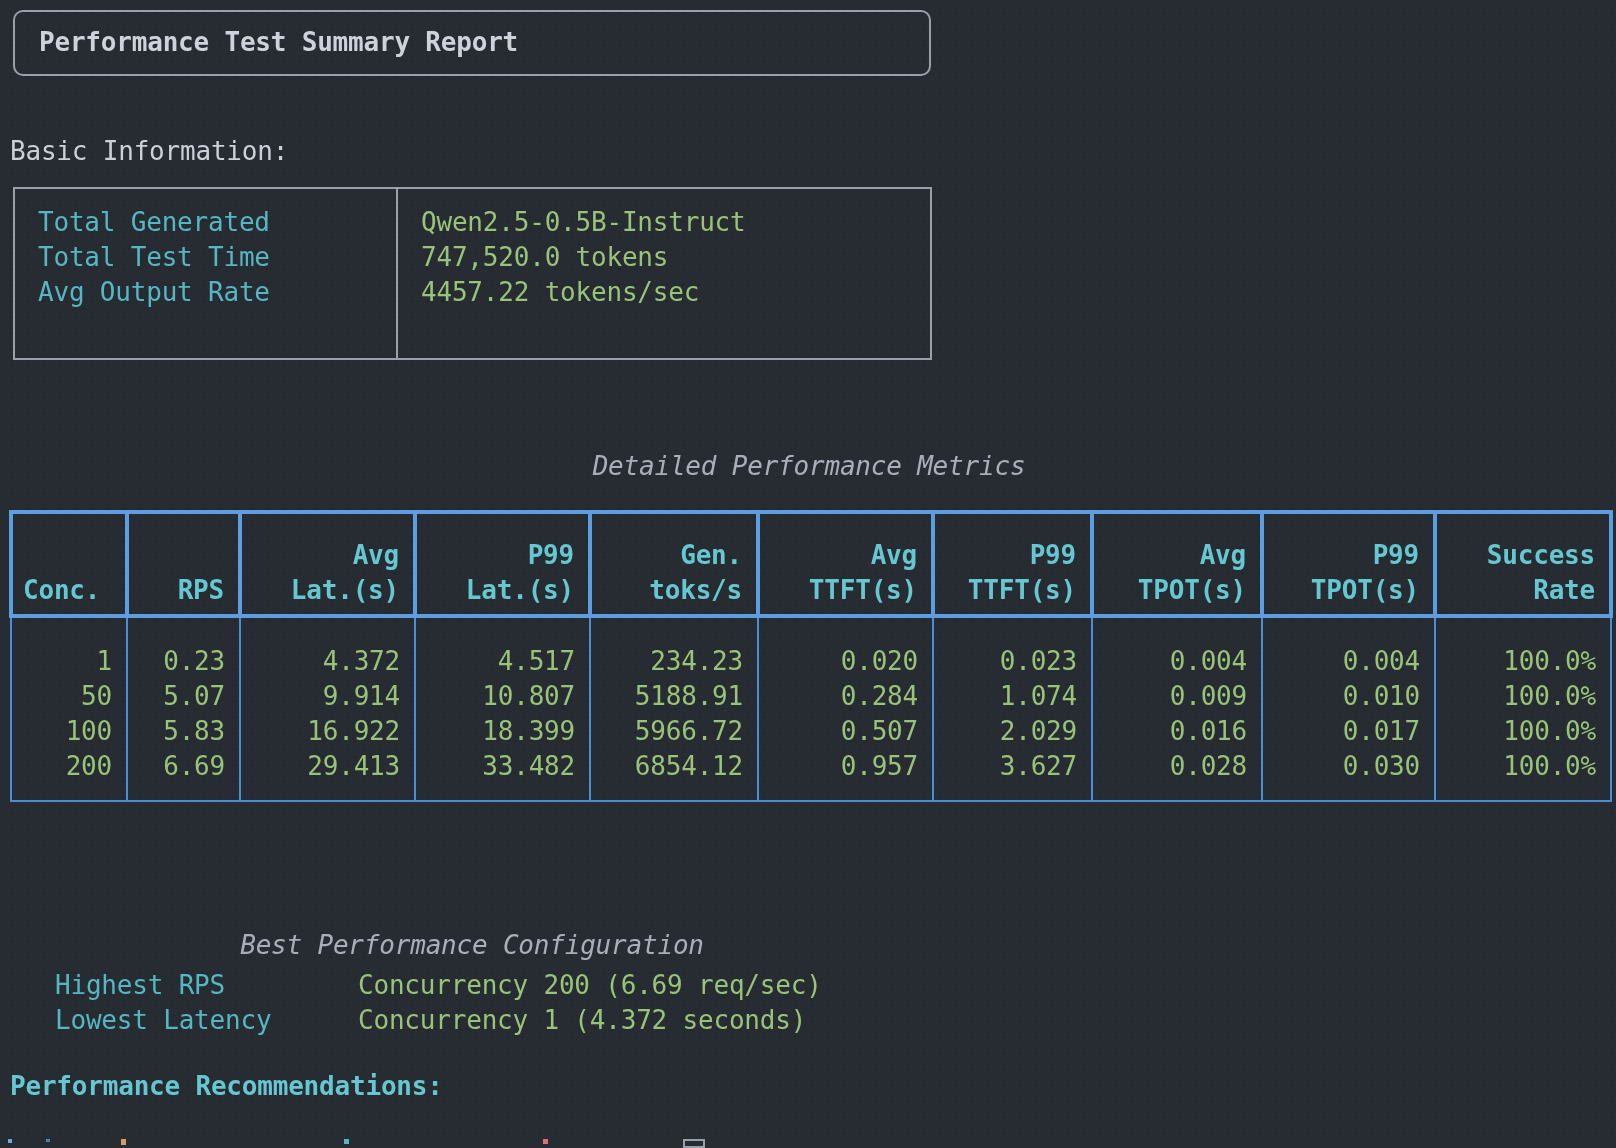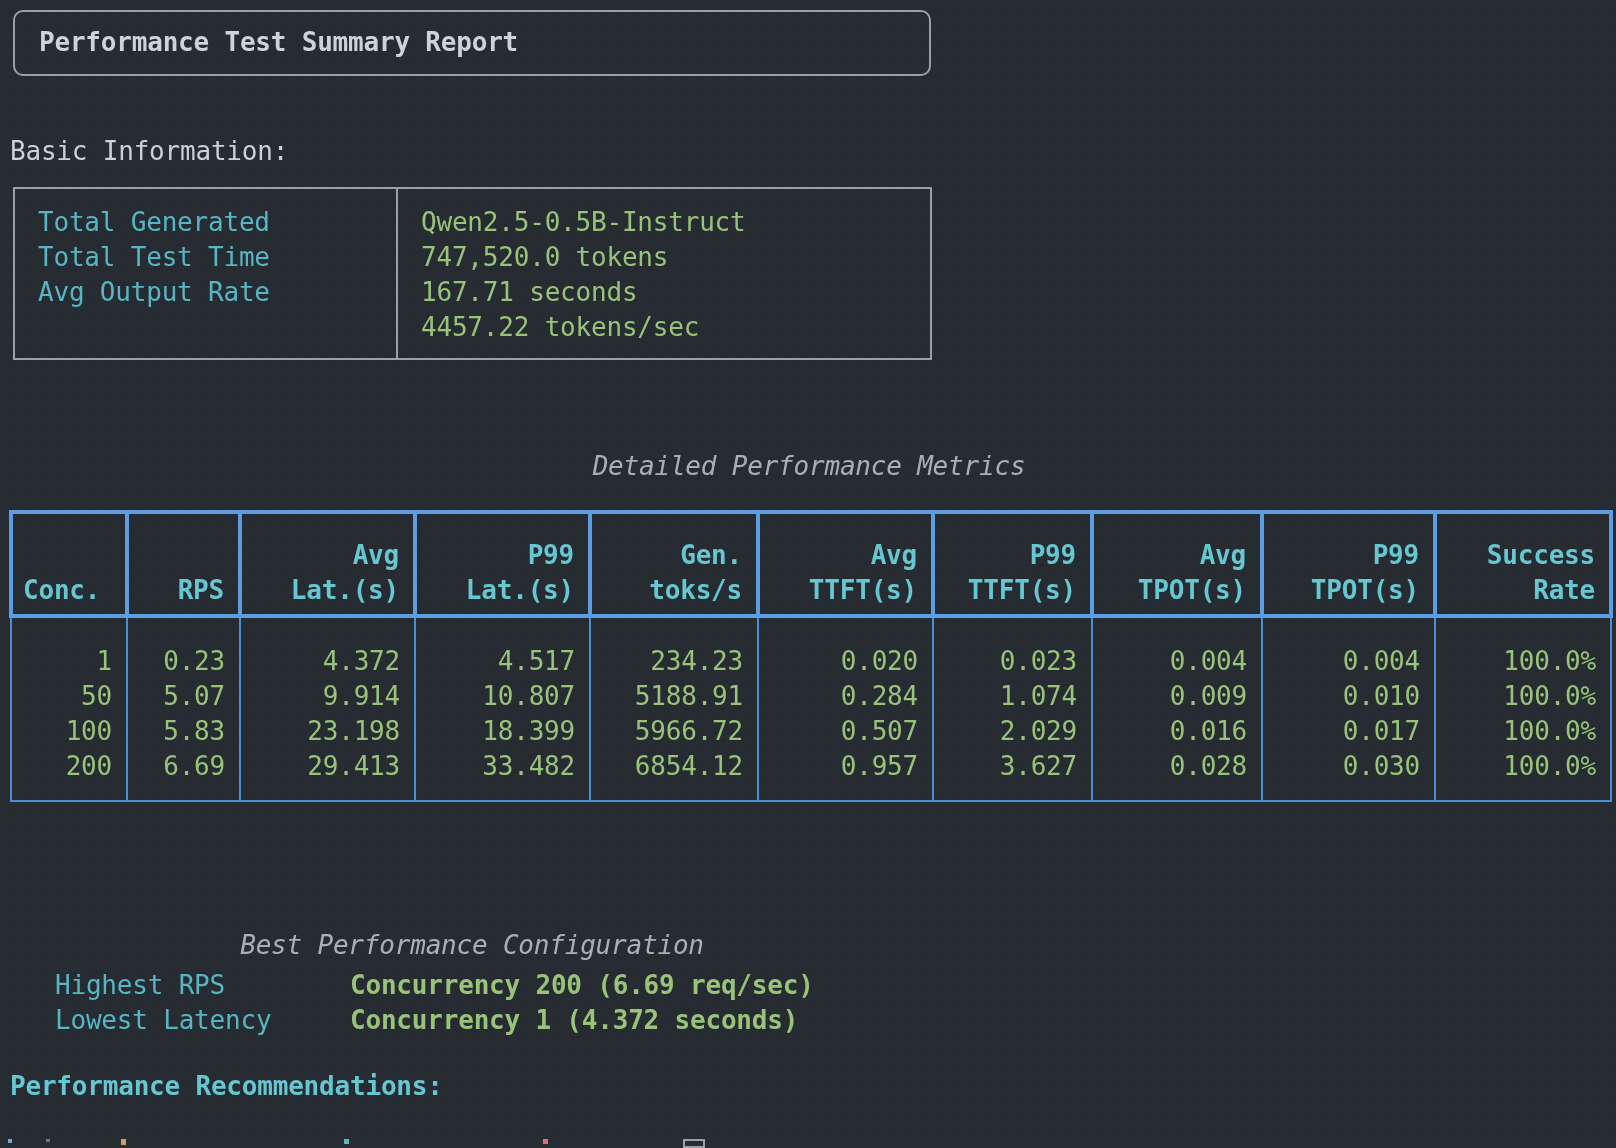--- a/index.html
+++ b/index.html
@@ -60,21 +60,21 @@
     border-left:2px solid #4a8ed8;border-right:2px solid #4a8ed8;
     border-top:none;border-bottom:none;
     text-align:right;padding:0 14px 0 0;color:#98c379;
   }
   table.metrics tbody tr.r-first td{padding-top:26px;}
   table.metrics tbody tr.r-last td{padding-bottom:16px;border-bottom:2px solid #4a8ed8;}
 
   
   .bc-row{left:0;width:960px;margin-left:29px;}
   .bc-row .lbl{position:absolute;left:26px;white-space:pre;}
-  .bc-row .val{position:absolute;left:321px;white-space:pre;font-weight:bold;}
+  .bc-row .val{position:absolute;left:329px;white-space:pre;}
   .bc-row1{top:968px;height:35px;}
   .bc-row2{top:1003px;height:35px;}
 
   
   .rec-heading{left:10px;top:1069px;font-weight:bold;color:#66c7d1;}
   .rec-item{left:17px;top:1104px;color:#d19a66;white-space:pre;}
 
   
   .clipped-line{left:0;top:1139px;width:1616px;height:9px;overflow:hidden;}
   .clipped-line .frag{position:absolute;top:0;}
@@ -92,21 +92,20 @@
   <div class="abs section-label">Basic Information:</div>
   <div class="abs info-box">
     <div class="info-col labels">
       <span class="info-line c-cyan">Total Generated</span>
       <span class="info-line c-cyan">Total Test Time</span>
       <span class="info-line c-cyan">Avg Output Rate</span>
     </div>
     <div class="info-col">
       <span class="info-line c-green">Qwen2.5-0.5B-Instruct</span>
       <span class="info-line c-green">747,520.0 tokens</span>
-      <span class="info-line c-green">167.71 seconds</span>
       <span class="info-line c-green">4457.22 tokens/sec</span>
     </div>
   </div>
 
   <div class="abs caption caption-metrics">Detailed Performance Metrics</div>
 
   <table class="metrics">
     <colgroup>
       <col style="width:116px">
         <col style="width:113px">
@@ -184,21 +183,21 @@
           <td>5188.91</td>
           <td>0.284</td>
           <td>1.074</td>
           <td>0.009</td>
           <td>0.010</td>
           <td>100.0%</td>
       </tr>
       <tr>
         <td>100</td>
           <td>5.83</td>
-          <td>23.198</td>
+          <td>16.922</td>
           <td>18.399</td>
           <td>5966.72</td>
           <td>0.507</td>
           <td>2.029</td>
           <td>0.016</td>
           <td>0.017</td>
           <td>100.0%</td>
       </tr>
       <tr class="r-last">
         <td>200</td>

